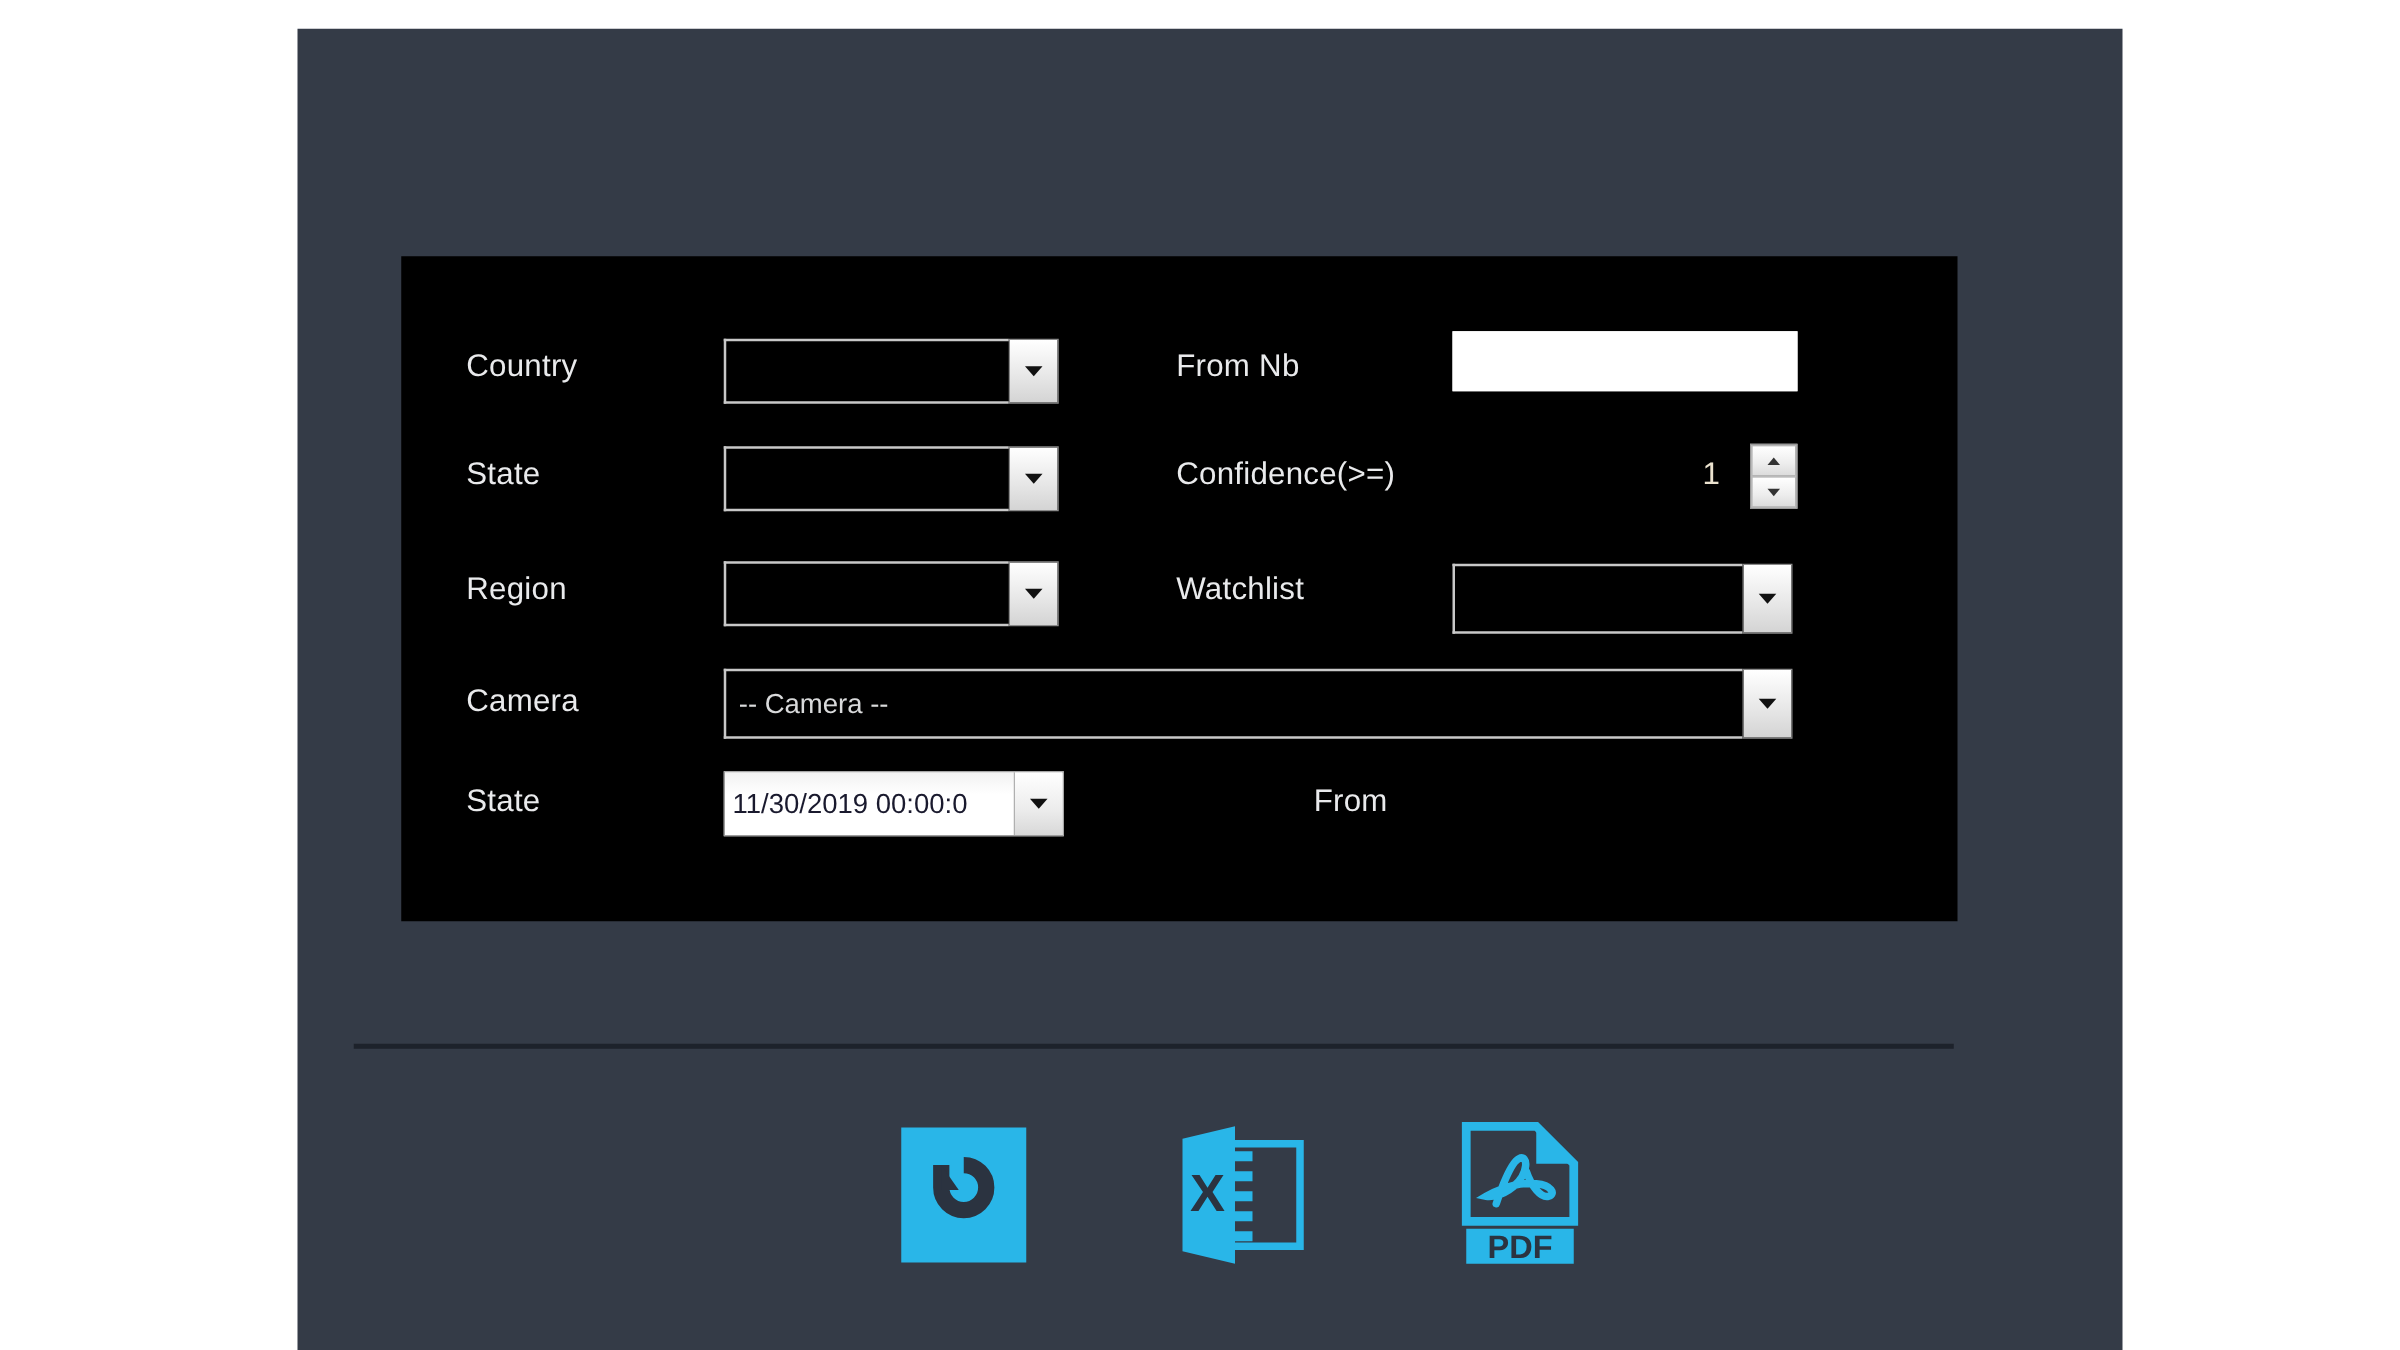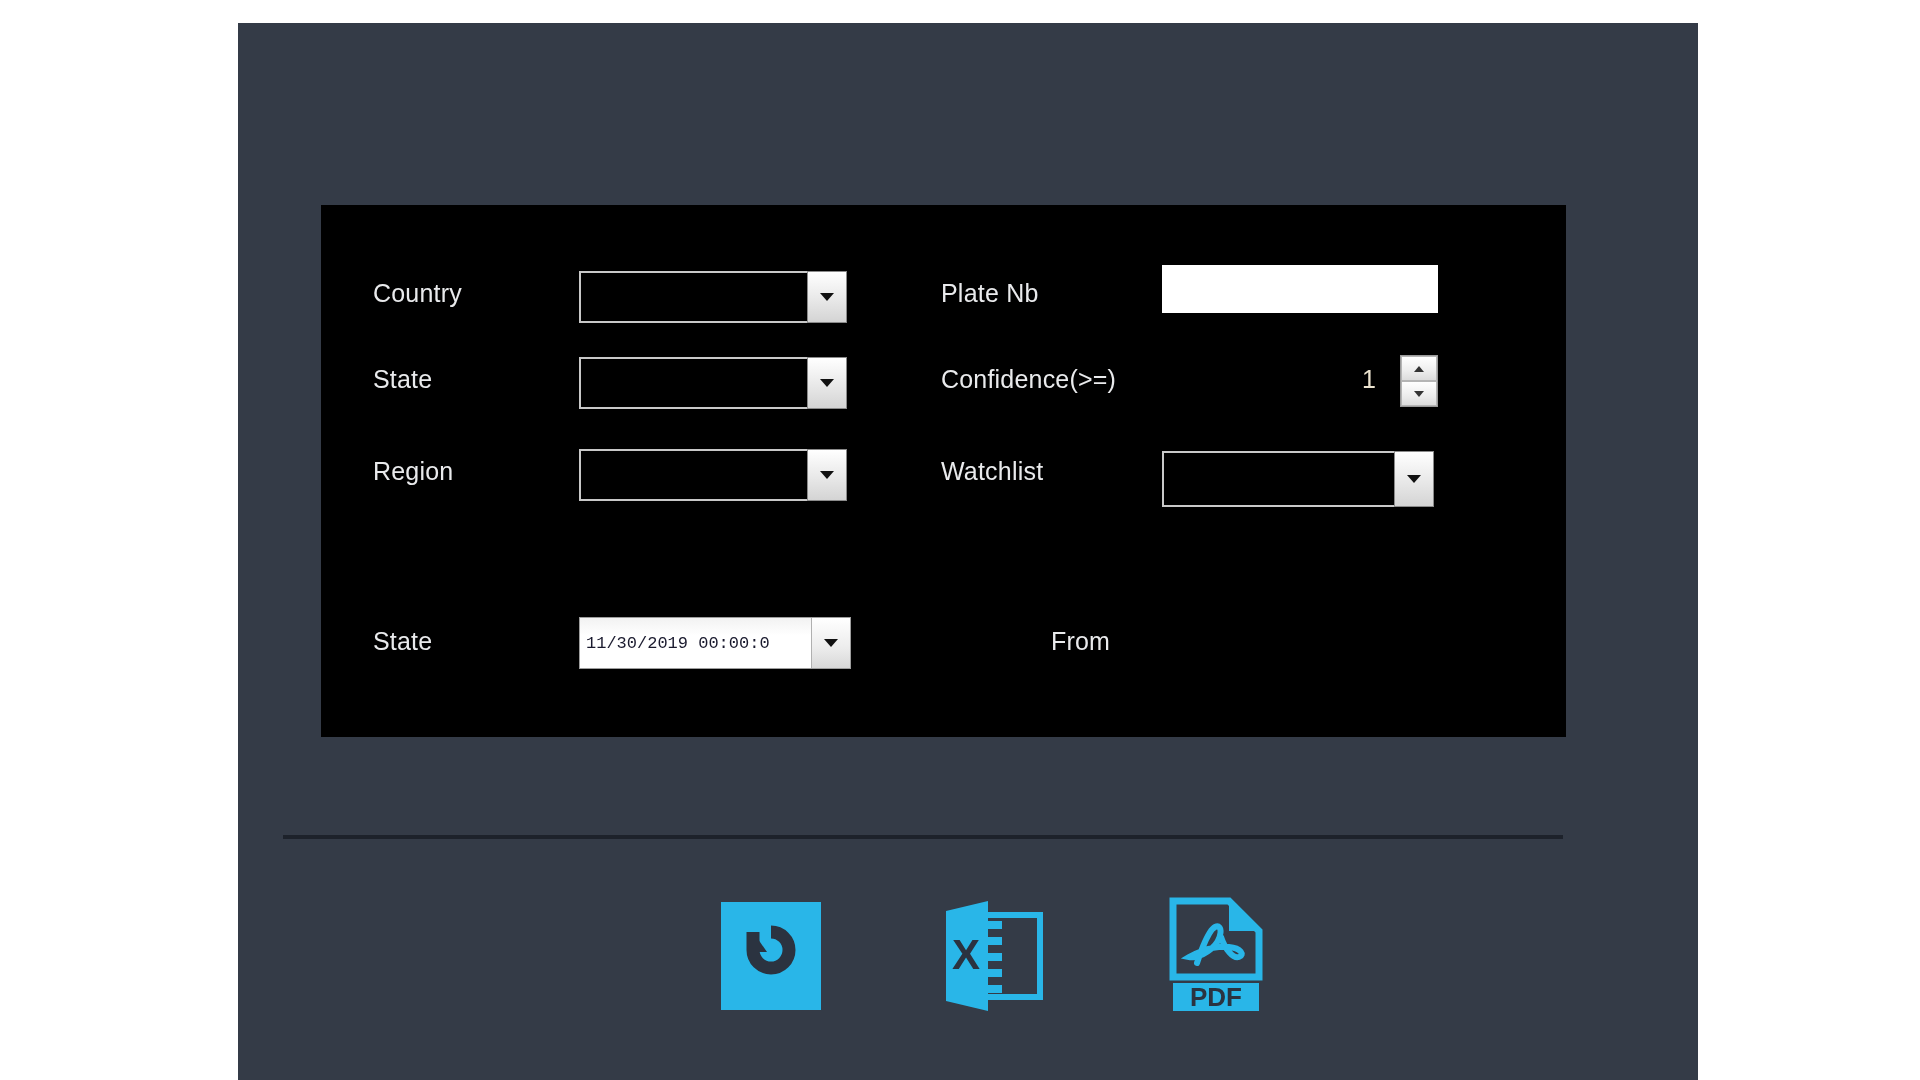--- a/index.html
+++ b/index.html
@@ -182,22 +182,22 @@
     border: 1px solid #9d9d9d;
     box-sizing: border-box;
   }
   .dtp .dt-field {
     flex: 1 1 auto;
     background: linear-gradient(#f2f2f2, #ffffff 35%, #ffffff);
     display: flex;
     align-items: center;
     padding-left: 6px;
     color: #1a1a2e;
-    font-size: 17px;
-    font-family: Liberation Mono, monospace;
+    font-size: 22px;
+    font-family: Liberation Sans, sans-serif;
     white-space: nowrap;
     overflow: hidden;
   }
   .dtp .dt-arrow {
     flex: 0 0 auto;
     width: 38px;
     background: linear-gradient(#ffffff, #ececec 60%, #d8d8d8);
     border-left: 1px solid #b0b0b0;
     display: flex;
     align-items: center;
@@ -256,21 +256,21 @@
 
       <div class="row row-country">
         <span class="lbl lbl-left">Country</span>
         <div class="combo combo-country">
           <div class="field"></div>
           <div class="arrow-btn">
             <span class="caret"></span>
           </div>
         </div>
 
-        <span class="lbl lbl-right">Plate Nb</span>
+        <span class="lbl lbl-right">From Nb</span>
         <input class="text-input" type="text" value="" style="">
       </div>
 
       <div class="row row-state">
         <span class="lbl lbl-left">State</span>
         <div class="combo combo-state">
           <div class="field"></div>
           <div class="arrow-btn">
             <span class="caret"></span>
           </div>
@@ -301,20 +301,29 @@
 
         <span class="lbl lbl-right">Watchlist</span>
         <div class="combo combo-watchlist">
           <div class="field"></div>
           <div class="arrow-btn">
             <span class="caret"></span>
           </div>
         </div>
       </div>
 
+      <div class="row row-camera">
+        <span class="lbl lbl-left">Camera</span>
+        <div class="combo combo-camera">
+          <div class="field">-- Camera --</div>
+          <div class="arrow-btn">
+            <span class="caret"></span>
+          </div>
+        </div>
+      </div>
 
       <div class="row row-from">
         <span class="lbl lbl-left">State</span>
         <div class="dtp dtp-from">
           <div class="dt-field">11/30/2019 00:00:0</div>
           <div class="dt-arrow">
             <span class="caret"></span>
           </div>
         </div>
 

